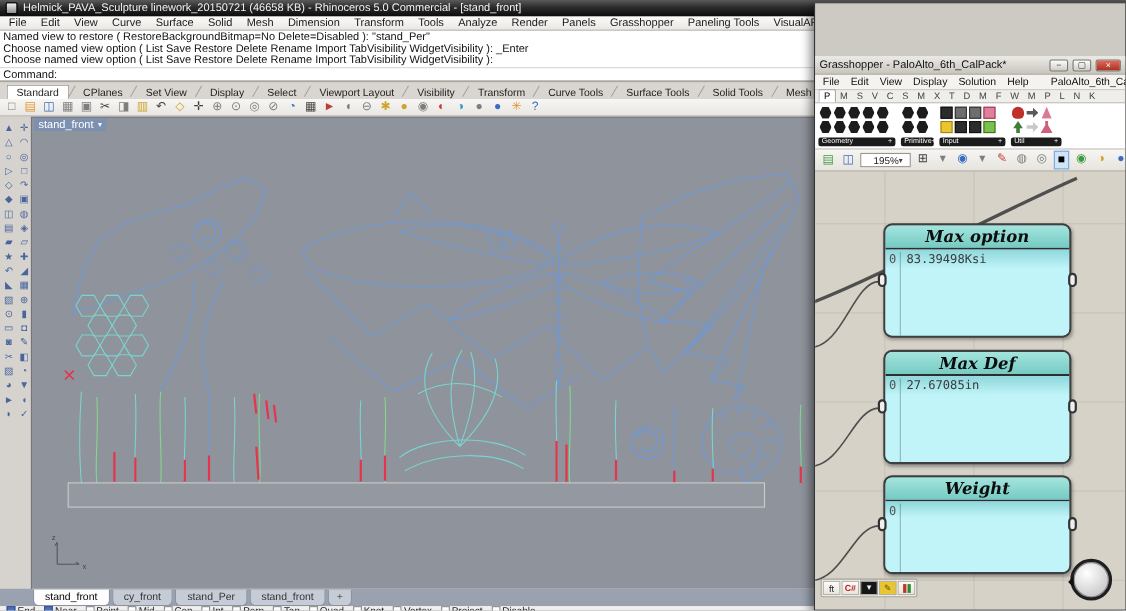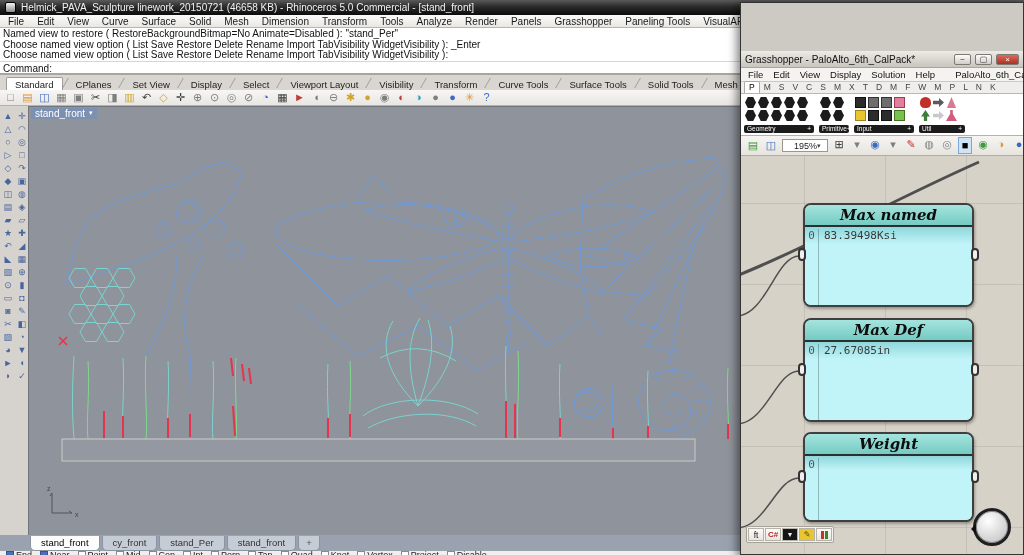--- a/index.html
+++ b/index.html
@@ -120,21 +120,21 @@
       <span>Analyze</span>
       <span>Render</span>
       <span>Panels</span>
       <span>Grasshopper</span>
       <span>Paneling Tools</span>
       <span>VisualARQ</span>
       <span>Help</span>
     </div>
 
   <div class="cmdhist">
-    <div>Named view to restore ( RestoreBackgroundBitmap=No  Animate=Disabled ): "stand_Per"</div>
+    <div>Named view to restore ( RestoreBackgroundBitmap=No  Delete=Disabled ): "stand_Per"</div>
     <div>Choose named view option ( List  Save  Restore  Delete  Rename  Import  TabVisibility  WidgetVisibility ): _Enter</div>
     <div>Choose named view option ( List  Save  Restore  Delete  Rename  Import  TabVisibility  WidgetVisibility ):</div>
   </div>
   <div class="cmdprompt">Command:</div>
 
   <div class="rtabs">
       <span style="display:flex;align-items:flex-end">
       <span class="rtab active">Standard</span>
       <span class="rtab-sep"></span>
     </span>
@@ -553,21 +553,21 @@
         <path d="M-5,120 C60,95 150,45 238,6" stroke-width="3"></path>
         <path d="M-5,160 C25,160 35,100 58,100" stroke-width="1.5"></path>
         <path d="M-5,268 C25,268 35,215 58,215" stroke-width="1.5"></path>
         <path d="M-5,372 C25,372 35,322 58,322" stroke-width="1.5"></path>
       </g>
     </svg>
 
     <div class="gpanel p1">
       <span class="nub l"></span>
       <span class="nub r"></span>
-      <div class="hd">Max named</div>
+      <div class="hd">Max option</div>
       <div class="bd">
         <span class="idx">0</span>
         <span class="val">83.39498Ksi</span>
       </div>
     </div>
 
     <div class="gpanel p2">
       <span class="nub l"></span>
       <span class="nub r"></span>
       <div class="hd">Max Def</div>

